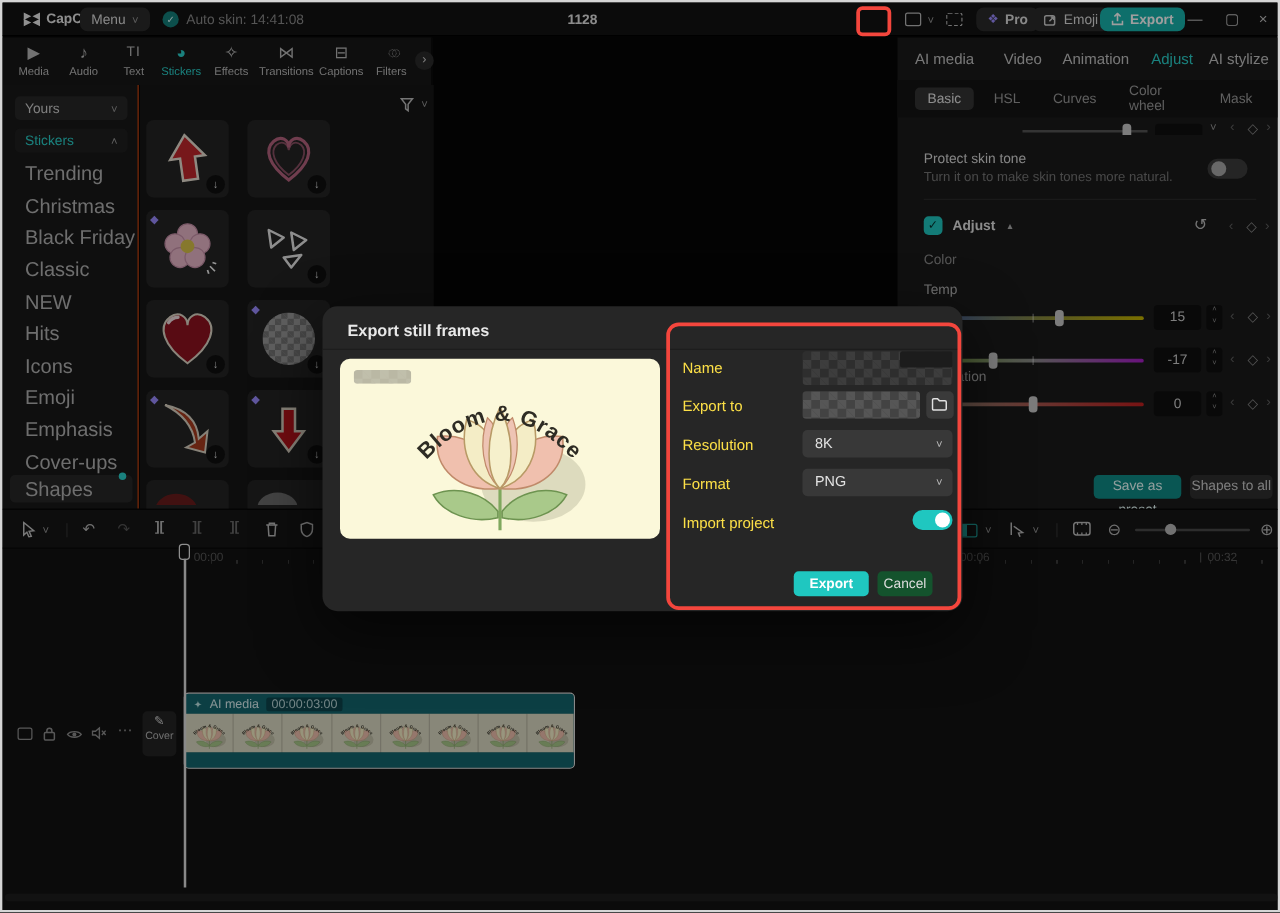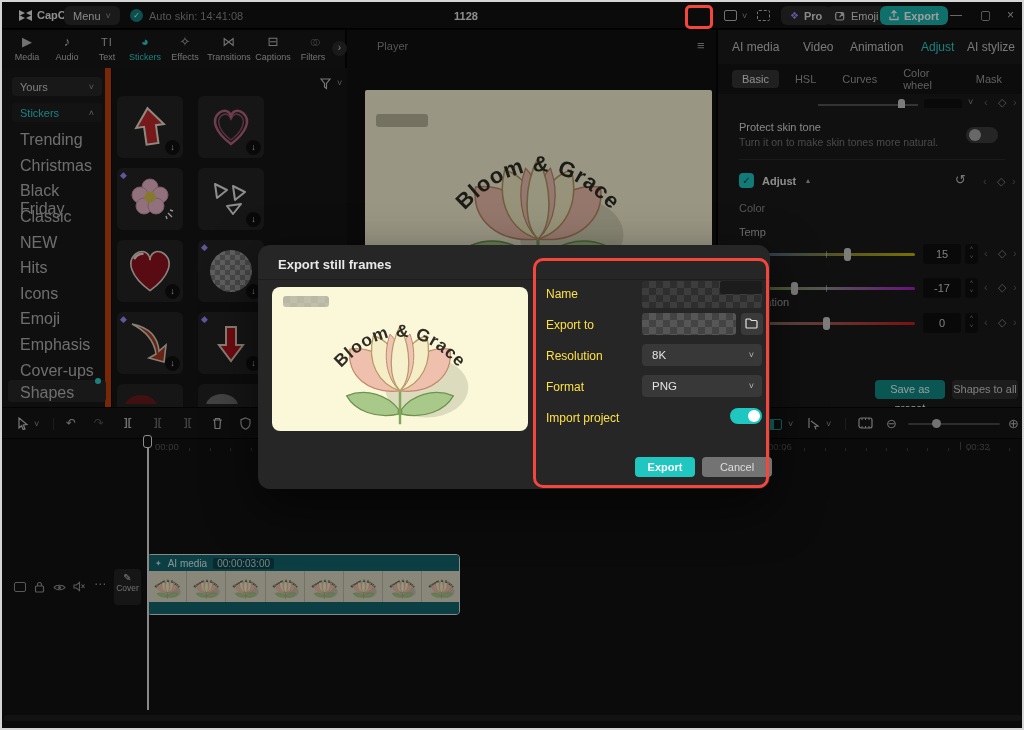--- a/index.html
+++ b/index.html
@@ -14,21 +14,21 @@
   .pill{display:inline-flex;align-items:center;gap:5px;background:#2b2b2b;border-radius:6px;padding:0 9px;height:19px;font-size:11px;color:#dcdcdc;}
   .pill.tealbg{background:#17b3ad;color:#fff;}
   .wbtn{color:#bdbdbd;font-size:12px;}
   
   .ribbon{left:0;top:28px;width:344px;height:38px;background:#181818;border-right:1px solid #060606;}
   .rtab{position:absolute;top:4px;width:44px;text-align:center;color:#b9b9b9;}
   .rtab .ric{display:block;font-size:13px;height:16px;line-height:16px;}
   .rtab .rlb{display:block;font-size:9px;margin-top:2px;}
   .rtab.active .ric,.rtab.active .rlb{color:#2ad1cb;}
   
-  .sidebar{left:0;top:66px;width:109px;height:339px;background:#191919;border-right:6px solid #c2410c;text-decoration:underline;}
+  .sidebar{left:0;top:66px;width:109px;height:339px;background:#191919;border-right:1px solid #c2410c;text-decoration:underline;}
   .side-pill{position:absolute;left:10px;width:90px;height:19px;background:#272727;border-radius:4px;display:flex;align-items:center;justify-content:space-between;padding:0 8px;font-size:11px;color:#cfcfcf;}
   .cat{position:absolute;left:18px;font-size:16px;color:#b2b2b2;}
   
   .grid{left:110px;top:66px;width:235px;height:339px;background:#161616;overflow:hidden;}
   .card{position:absolute;width:66px;height:62px;background:#242424;border-radius:6px;}
   .dl{position:absolute;right:3px;bottom:3px;width:15px;height:15px;border-radius:50%;background:rgba(10,10,10,.75);color:#d8d8d8;font-size:9px;line-height:15px;text-align:center;}
   .gem{position:absolute;left:3px;top:2px;color:#9b8cff;font-size:9px;}
   .pixelball{width:42px;height:42px;border-radius:50%;background-image:linear-gradient(45deg,#747474 25%,transparent 25%,transparent 75%,#747474 75%),linear-gradient(45deg,#747474 25%,#9a9a9a 25%,#9a9a9a 75%,#747474 75%);background-size:10px 10px;background-position:0 0,5px 5px;}
   
   .player{left:345px;top:28px;width:370px;height:377px;background:#111111;border-right:1px solid #060606;}
@@ -272,30 +272,20 @@
       <span class="dl">↓</span>
     </div>
     <div class="card" style="left:5px;top:316px"><svg width="48" height="20" viewBox="0 0 48 20">
           <path d="M8,20 C14,8 34,8 40,20" fill="#7c1a1a" opacity="0.8"></path>
         </svg></div>
     <div class="card" style="left:86px;top:316px"><svg width="48" height="20" viewBox="0 0 48 20">
           <ellipse cx="24" cy="22" rx="16" ry="12" fill="#8c8c8c" opacity="0.7"></ellipse>
         </svg></div>
   </div>
 
-  <div class="abs player">
-    <span class="abs txt dim" style="left:30px;top:10px">Player</span>
-    <span class="abs" style="left:350px;top:8px;color:#9a9a9a;font-size:13px">≡</span>
-    <div class="canvas">
-      <div class="cbadge"></div>
-      <svg class="abs" style="left:48px;top:22px" width="250" height="177" viewBox="0 0 240 170">
-          <use href="#flower-art"></use>
-        </svg>
-    </div>
-  </div>
 
   <div class="abs inspector">
     <span class="abs itab" style="left:14px;top:10px">AI media</span>
     <span class="abs itab" style="left:85px;top:10px">Video</span>
     <span class="abs itab" style="left:132px;top:10px">Animation</span>
     <span class="abs itab active" style="left:203px;top:10px">Adjust</span>
     <span class="abs itab" style="left:249px;top:10px">AI stylize</span>
     <div class="subbar">
       <span class="sub active">Basic</span>
       <span class="sub">HSL</span>
@@ -510,19 +500,19 @@
 
     <span class="dlabel" style="left:288px;top:135px">Format</span>
     <div class="select" style="left:384px;top:130px"><span>PNG</span><span class="chev chevg">˅</span></div>
 
     <span class="dlabel" style="left:288px;top:166px">Import project</span>
     <div class="toggle" style="left:472px;top:163px;background:#1fc7c0">
         <span class="knob" style="right:2px"></span>
       </div>
 
     <span class="btn abs" style="left:377px;top:212px;width:60px;height:20px;line-height:20px;background:#1fc7c0;color:#ffffff;font-weight:bold">Export</span>
-    <span class="btn abs" style="left:444px;top:212px;width:70px;height:20px;line-height:20px;background:#737373;color:#dddddd">Cancel</span>
+    <span class="btn abs" style="left:444px;top:212px;width:44px;height:20px;line-height:20px;background:#14532d;color:#dddddd">Cancel</span>
   </div>
 
   <div class="abs redbox" style="left:683px;top:3px;width:28px;height:24px;border-radius:5px"></div>
   <div class="abs redbox" style="left:531px;top:256px;width:236px;height:230px;border-radius:10px"></div>
 
 </div>
 
 </body></html>

